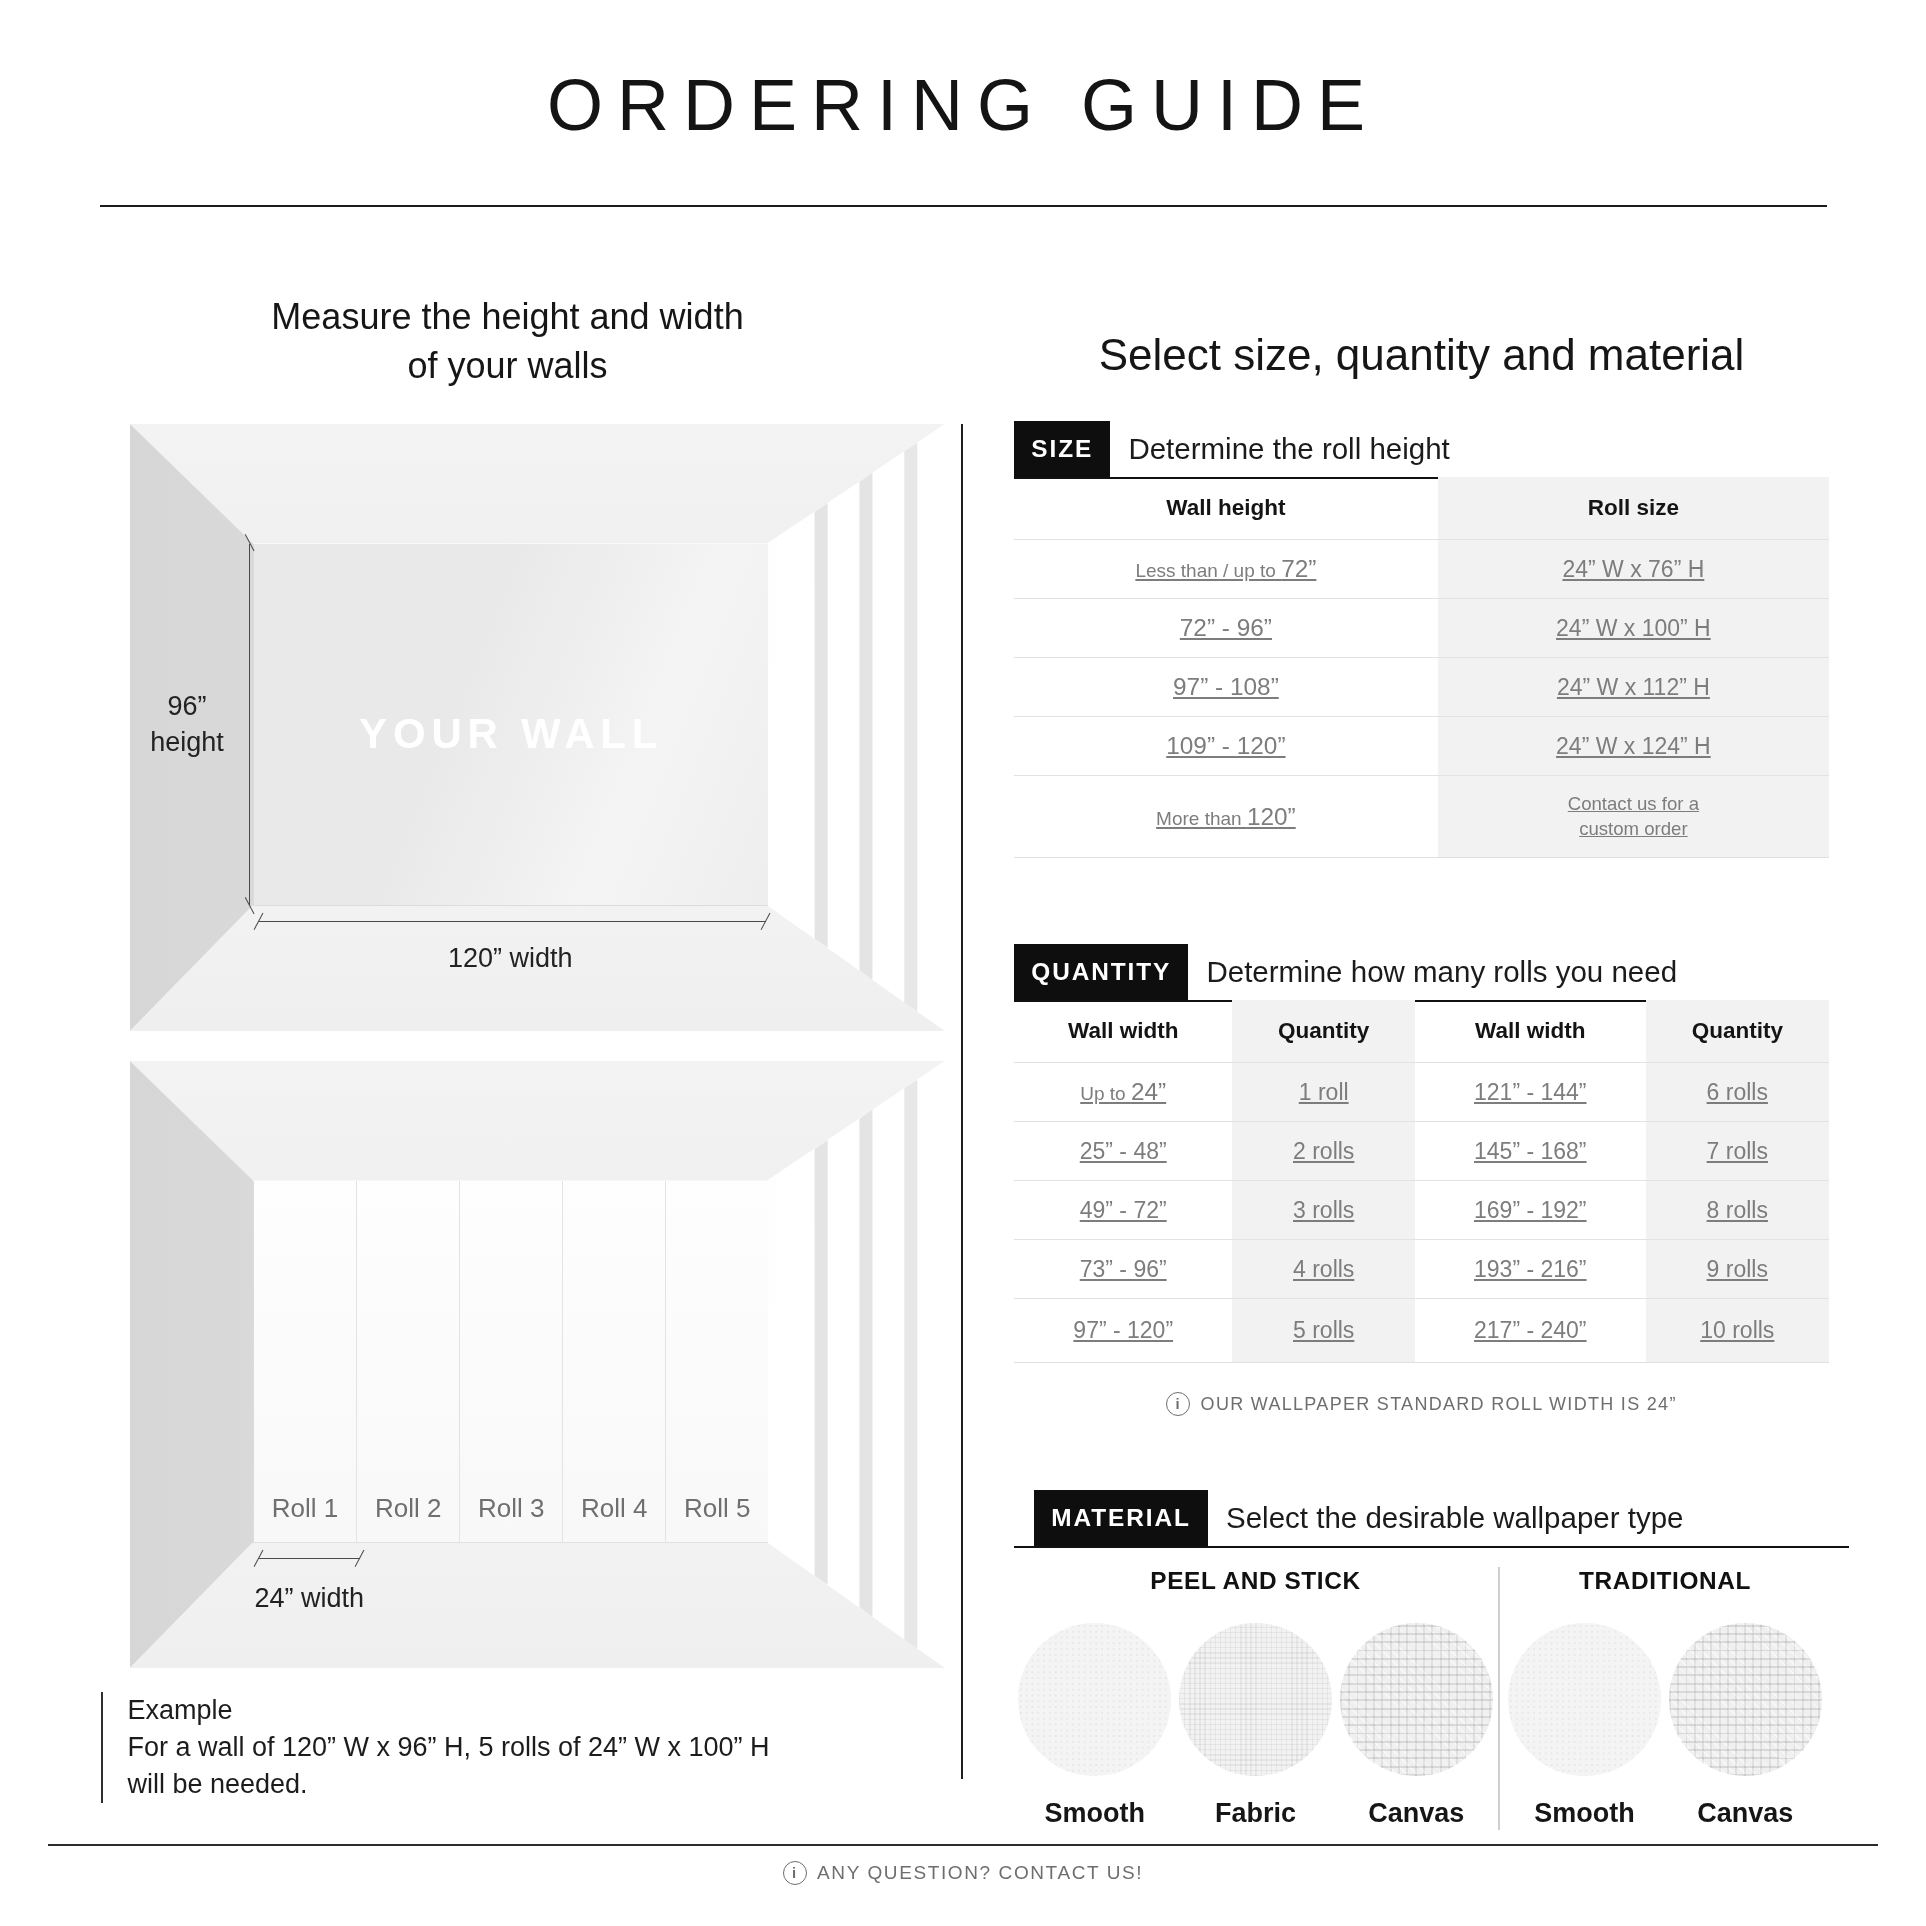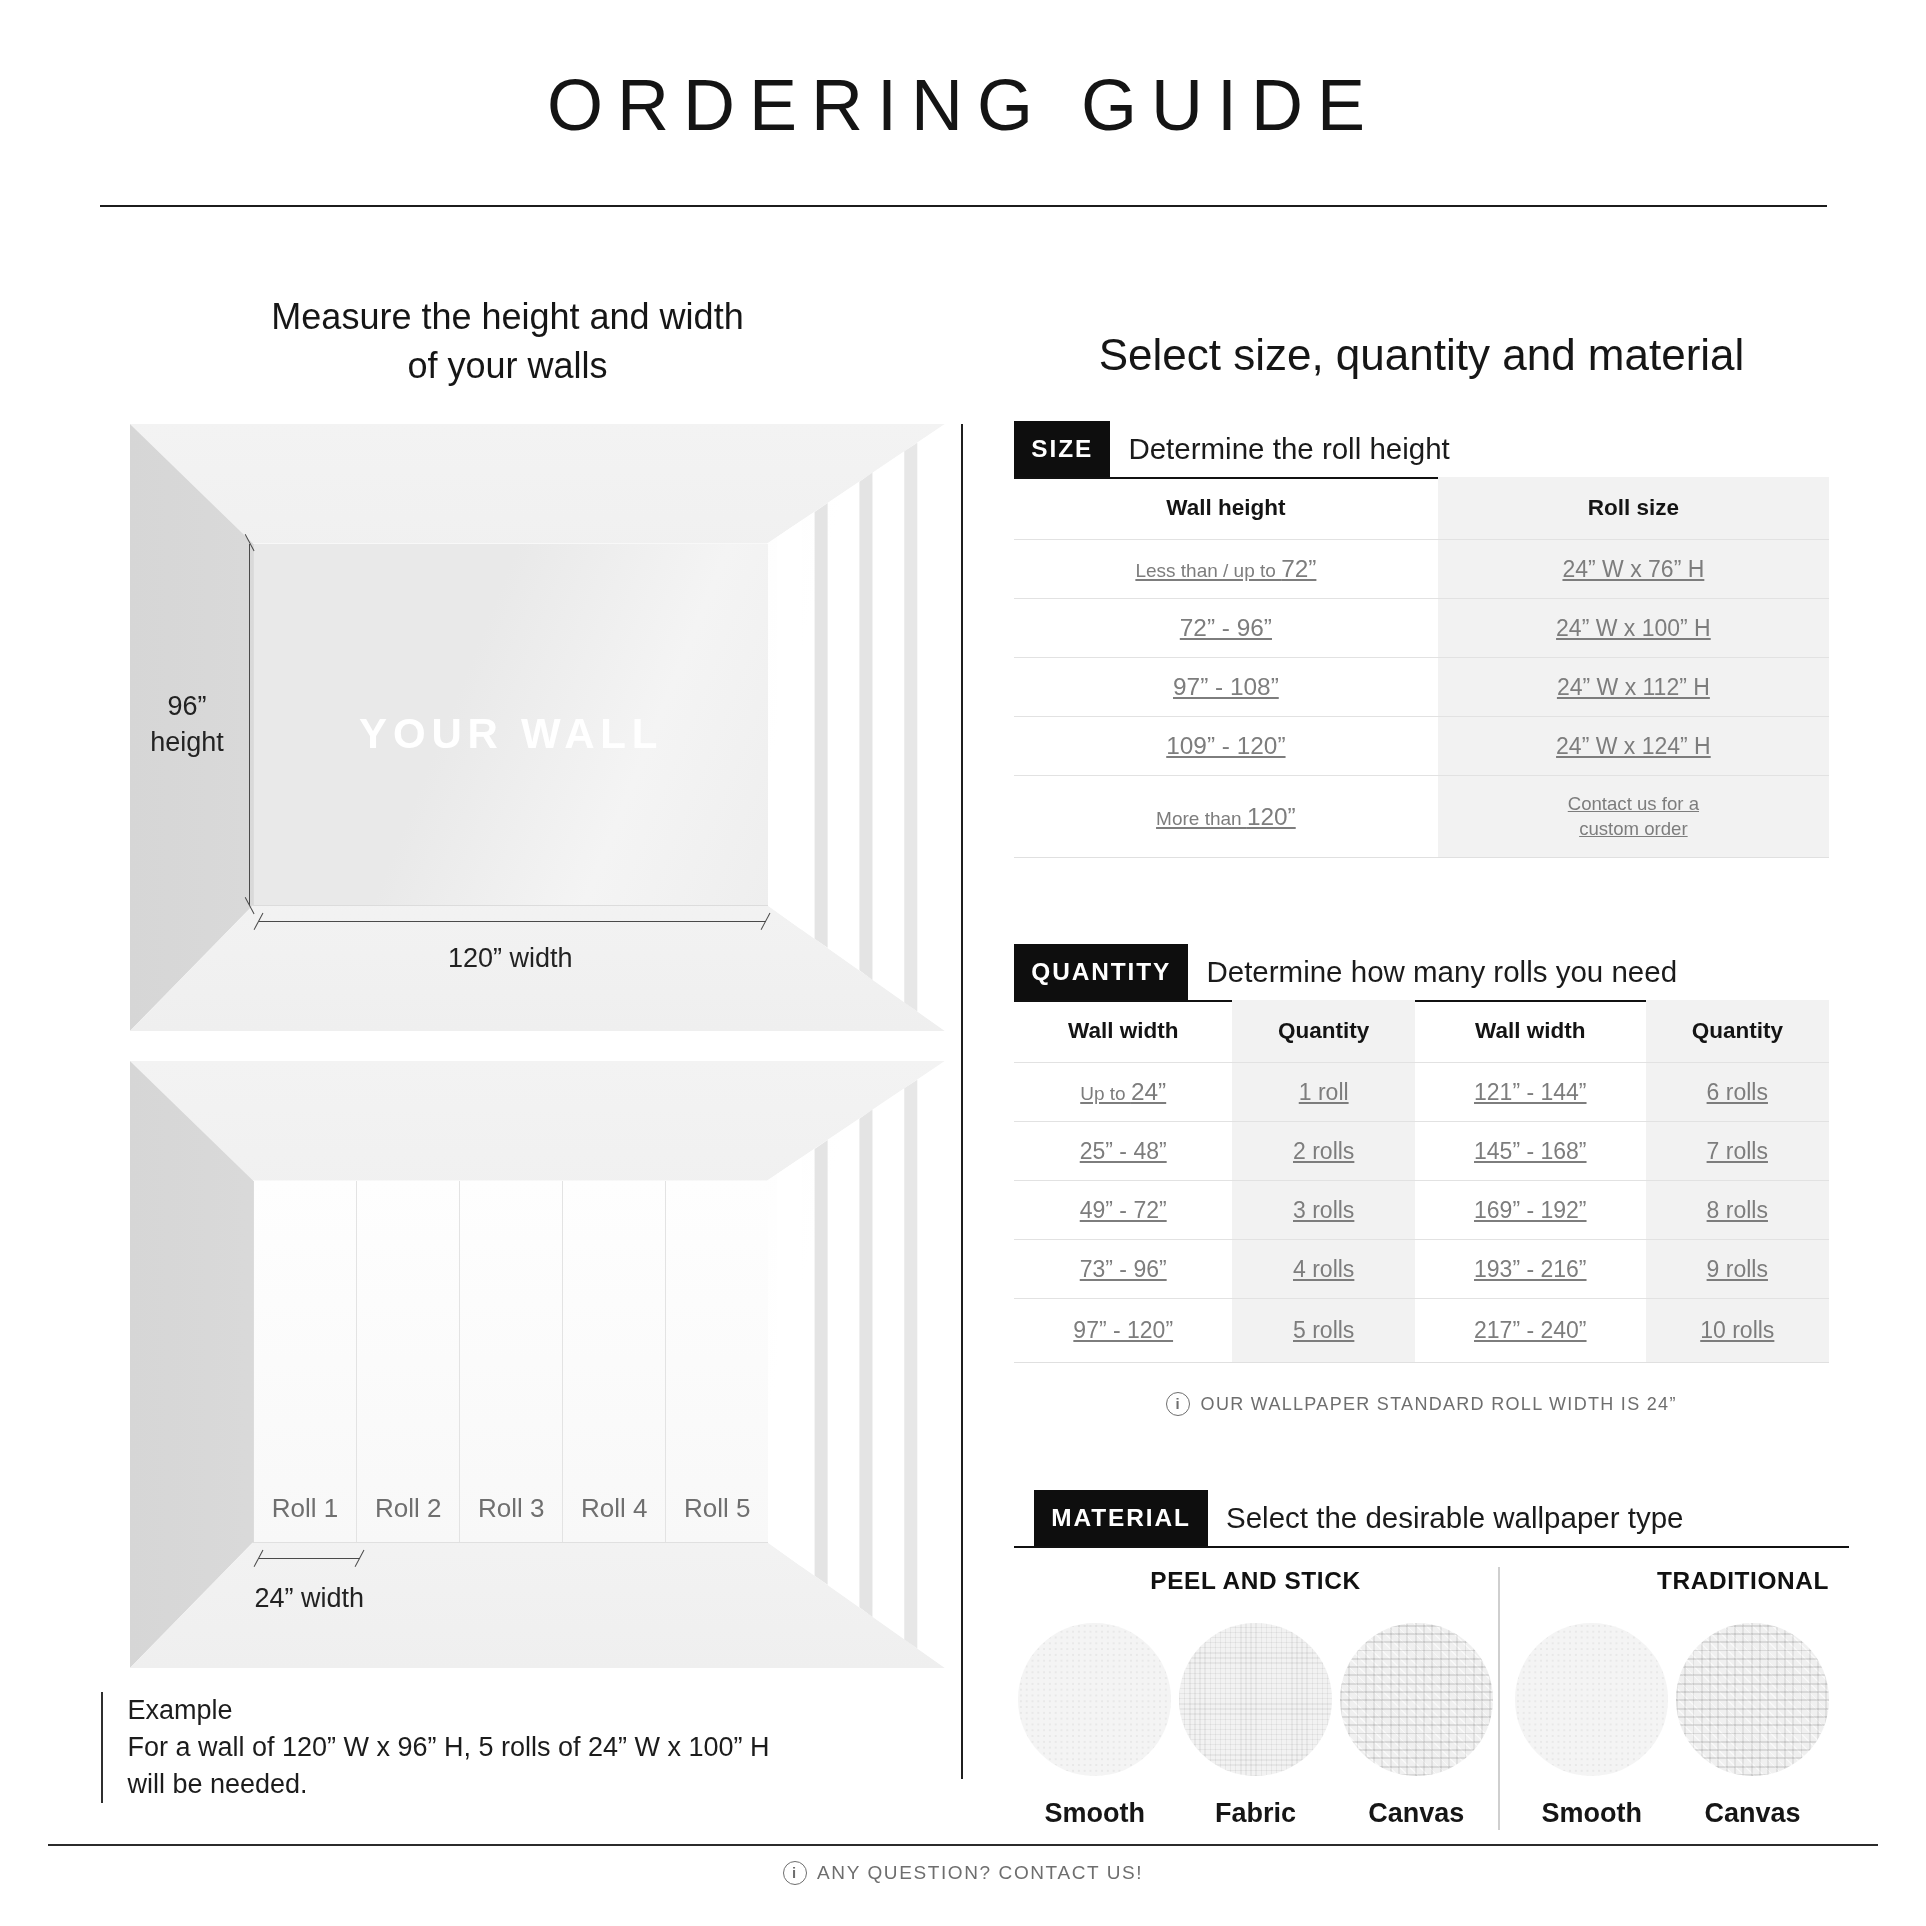--- a/index.html
+++ b/index.html
@@ -93,21 +93,21 @@
 
   .note{position:absolute;left:1014px;top:1392px;width:815px;display:flex;align-items:center;
         justify-content:center;font-size:18px;letter-spacing:1.3px;color:#6e6e6e;}
   .info-icon{display:inline-flex;width:22px;height:22px;border:1.9px solid #6e6e6e;border-radius:50%;
              align-items:center;justify-content:center;font-size:14.8px;font-weight:700;
              color:#6e6e6e;margin-right:10.3px;flex:0 0 auto;}
 
   
   .materials{position:absolute;left:1014px;top:1567px;width:815px;height:263px;display:flex;}
   .mat-group{display:flex;flex-direction:column;}
-  .mat-group1{width:483px;} .mat-group2{flex:1;align-items:flex-end;}
+  .mat-group1{width:483px;} .mat-group2{flex:1;}
   .mat-name{text-align:center;font-size:24.4px;font-weight:700;letter-spacing:0.6px;color:#111111;}
   .swatch-row{display:flex;justify-content:center;gap:7.7px;margin-top:28px;}
   .swatch{width:153px;display:flex;flex-direction:column;align-items:center;}
   .circle{width:153px;height:153px;border-radius:50%;}
   .tex-smooth{background-color:#f4f4f4;
       background-image:radial-gradient(rgba(0,0,0,0.05) 0.8px,transparent 1.1px);
       background-size:5.8px 5.8px;}
   .tex-fabric{background-color:#f2f2f2;
       background-image:repeating-linear-gradient(0deg,rgba(0,0,0,0.05) 0 1.3px,transparent 1.3px 5.1px),
                        repeating-linear-gradient(90deg,rgba(0,0,0,0.05) 0 1.3px,transparent 1.3px 5.1px);}

